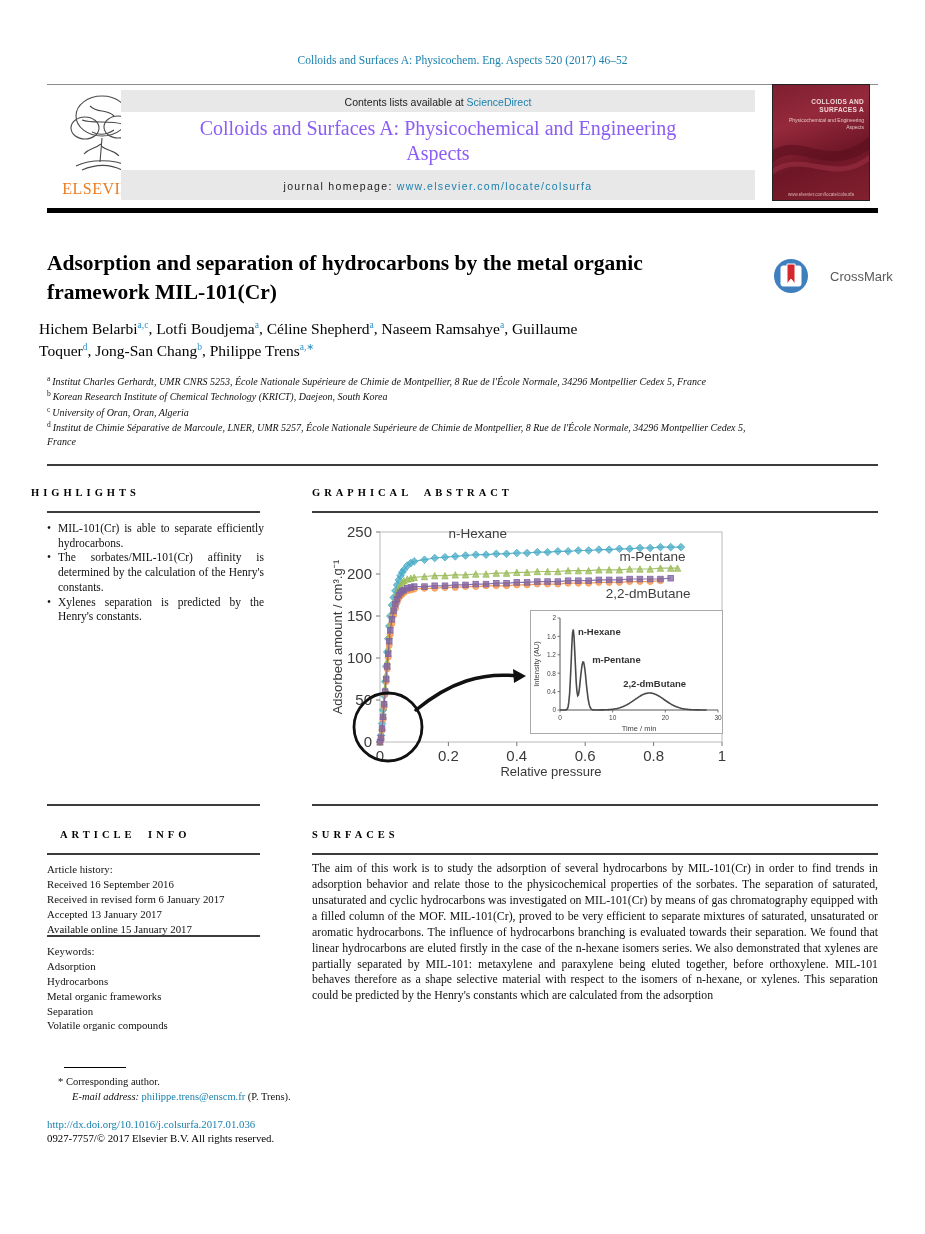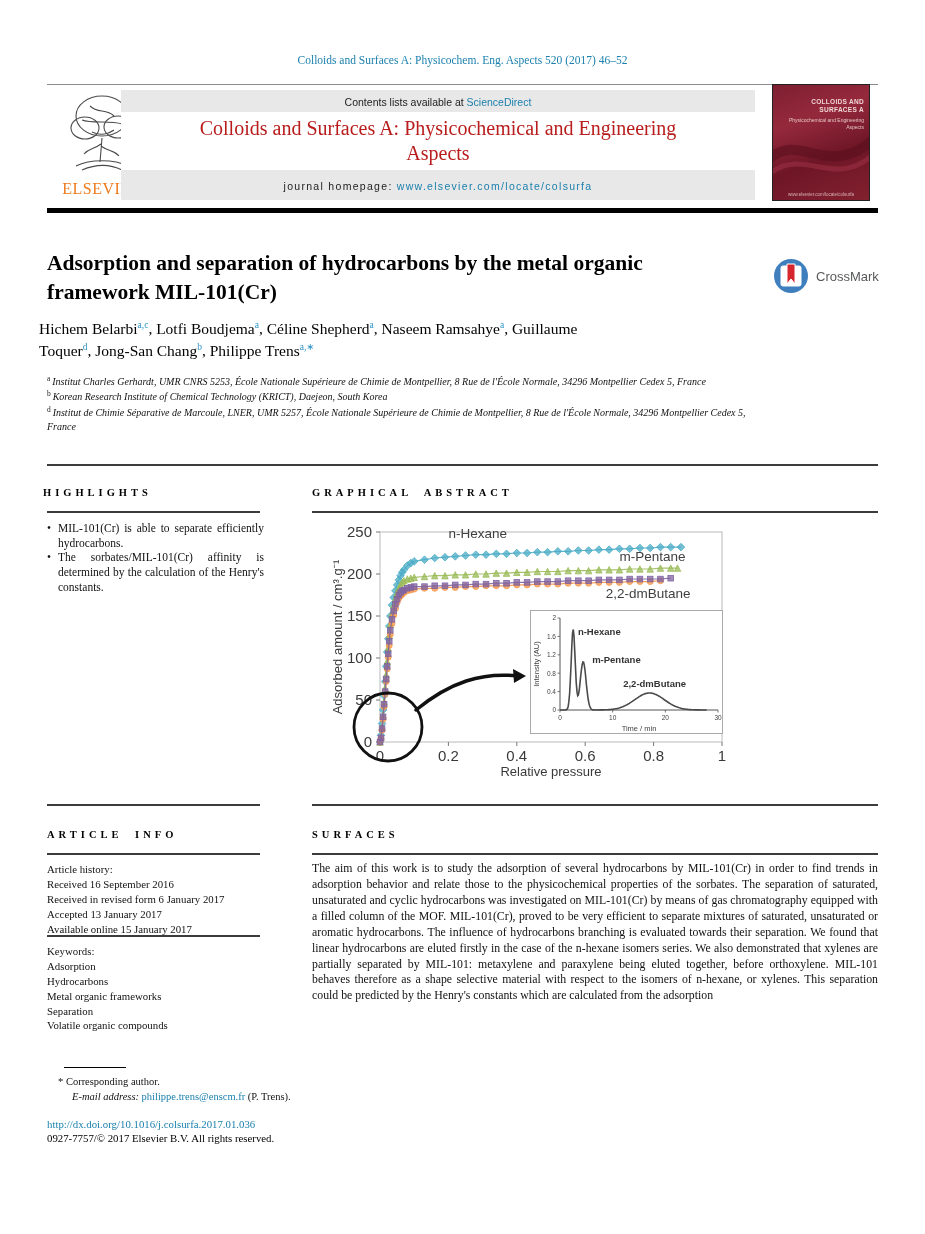--- a/index.html
+++ b/index.html
@@ -10,34 +10,34 @@
   #citation{position:absolute;top:54px;left:0;width:925px;text-align:center;font-size:11.5px;color:#1b80ad}
   #rule-top{left:47px;top:84px;width:831px;height:1px;background:#8c8c8c}
 
   #elsevier{position:absolute;left:44px;top:90px;width:116px;height:112px;text-align:center}
   #elsevier .pub{color:#ee7b1c;font-size:16px;letter-spacing:.5px;margin-top:-2px}
 
   #masthead-box{position:absolute;left:121px;top:90px;width:634px;height:110px;background:#e8e8e8;font-family:"Liberation Sans",sans-serif}
   .contents-line{height:22px;line-height:24px;text-align:center;font-size:10.5px;color:#222}
   .contents-line .link{color:#1b80ad}
   .mast-title-band{background:#fff;height:58px;display:flex;align-items:center;justify-content:center}
-  .mast-title{max-width:500px;margin:17px auto;text-align:center;font-family:"Liberation Serif",serif;font-size:20px;line-height:1.25;color:#b91c1c}
+  .mast-title{max-width:500px;margin:17px auto;text-align:center;font-family:"Liberation Serif",serif;font-size:20px;line-height:1.25;color:#8b5cf6}
   .homepage-line{height:20px;line-height:32px;text-align:center;font-size:10.5px;letter-spacing:1.3px;color:#222}
   .homepage-line .link{color:#1b80ad}
 
   #cover{position:absolute;left:772px;top:84px;width:96px;height:115px;border:1px solid #222;background:linear-gradient(160deg,#7d1f30 0%,#95293c 30%,#6e1626 62%,#82202f 100%);overflow:hidden;font-family:"Liberation Sans",sans-serif}
   #cover .cv-title{margin-top:13px;padding:0 5px;text-align:right;color:#f0d6d6;font-size:6.5px;font-weight:bold;letter-spacing:.3px;line-height:1.25}
   #cover .cv-sub{margin-top:3px;padding:0 5px;text-align:right;color:#e3c2c2;font-size:5px;line-height:1.3}
   #cover .cv-url{position:absolute;bottom:3px;width:100%;text-align:center;color:#d8b5b5;font-size:4.5px}
 
   #rule-thick{position:absolute;left:47px;top:208px;width:831px;height:5px;background:#000}
 
   #title{position:absolute;left:47px;top:249px;width:660px;font-size:21.5px;line-height:1.33;color:#000}
 
-  #crossmark{position:absolute;left:773px;top:258px;display:flex;align-items:center;gap:7px}
+  #crossmark{position:absolute;left:773px;top:258px;display:flex;align-items:center;gap:21px}
   #crossmark .cm-label{font-family:"Liberation Sans",sans-serif;font-size:13px;color:#58595b}
 
   #authors{position:absolute;left:39px;top:318px;width:560px;font-size:15.5px;line-height:1.45;color:#000}
   #authors sup{color:#2b93c6;font-size:9.5px}
 
   #affiliations{position:absolute;left:47px;top:374px;width:712px;font-size:10px;line-height:1.4;color:#111}
   .affil{font-style:italic}
   .affil sup{font-style:normal;font-size:7.5px;color:#222}
 
   .section-header{position:absolute;font-size:10.5px;font-weight:bold;letter-spacing:4px;word-spacing:6px;color:#000}
@@ -115,33 +115,35 @@
     <rect x="7.5" y="7.5" width="21" height="21" rx="3" fill="#fff"></rect>
     <path d="M14 6 h8 v20 l-4 -5 l-4 5 z" fill="#d6272e" stroke="#fff" stroke-width="1"></path>
   </svg>
   <span class="cm-label">CrossMark</span>
 </div>
 
 <div id="authors"><span>Hichem Belarbi</span><sup>a,c</sup>, <span>Lotfi Boudjema</span><sup>a</sup>, <span>Céline Shepherd</span><sup>a</sup>, <span>Naseem Ramsahye</span><sup>a</sup>, <span>Guillaume Toquer</span><sup>d</sup>, <span>Jong-San Chang</span><sup>b</sup>, <span>Philippe Trens</span><sup>a,∗</sup></div>
 <div id="affiliations">
     <div class="affil"><sup>a </sup><span>Institut Charles Gerhardt, UMR CNRS 5253, École Nationale Supérieure de Chimie de Montpellier, 8 Rue de l'École Normale, 34296 Montpellier Cedex 5, France</span></div>
     <div class="affil"><sup>b </sup><span>Korean Research Institute of Chemical Technology (KRICT), Daejeon, South Korea</span></div>
+    <div class="affil"><sup>c </sup><span>University of Oran, Oran, Algeria</span></div>
     <div class="affil"><sup>d </sup><span>Institut de Chimie Séparative de Marcoule, LNER, UMR 5257, École Nationale Supérieure de Chimie de Montpellier, 8 Rue de l'École Normale, 34296 Montpellier Cedex 5, France</span></div>
   </div>
 
 <div class="rule" style="left:47px;top:464px;width:831px;height:2px"></div>
 
-<div class="section-header" style="left:43px;top:487px">HIGHLIGHTS</div>
+<div class="section-header" style="left:31px;top:487px">HIGHLIGHTS</div>
 <div class="section-header" style="left:312px;top:487px">GRAPHICAL ABSTRACT</div>
 <div class="rule" style="left:47px;top:511px;width:213px;height:2px"></div>
 <div class="rule" style="left:312px;top:511px;width:566px;height:2px"></div>
 
 <div id="highlights-list">
     <div class="hl-item">MIL-101(Cr) is able to separate efficiently hydrocarbons.</div>
     <div class="hl-item">The sorbates/MIL-101(Cr) affinity is determined by the calculation of the Henry's constants.</div>
+    <div class="hl-item">Xylenes separation is predicted by the Henry's constants.</div>
   </div>
 
 <div id="chart-wrap">
   <svg id="main-chart" width="408" height="276" viewBox="0 0 408 276">
       <rect x="50" y="14" width="342" height="210" fill="#fff" stroke="#b9b9b9" stroke-width="1"></rect>
       <line x1="46" y1="224" x2="50" y2="224" stroke="#777" stroke-width="1"></line>
       <text x="42" y="229" text-anchor="end" class="tick-lg">0</text>
       <line x1="46" y1="182" x2="50" y2="182" stroke="#777" stroke-width="1"></line>
       <text x="42" y="187" text-anchor="end" class="tick-lg">50</text>
       <line x1="46" y1="140" x2="50" y2="140" stroke="#777" stroke-width="1"></line>
@@ -395,21 +397,21 @@
         <text x="47.906666666666666" y="25.47999999999999" class="inset-label">n-Hexane</text>
         <text x="62.126666666666665" y="52.62" class="inset-label">m-Pentane</text>
         <text x="93.2" y="77" class="inset-label">2,2-dmButane</text>
       </g>
     </svg>
 </div>
 
 <div class="rule" style="left:47px;top:804px;width:213px;height:2px"></div>
 <div class="rule" style="left:312px;top:804px;width:566px;height:2px"></div>
 
-<div class="section-header" style="left:47px;top:829px">ARTICLE INFO</div>
+<div class="section-header" style="left:60px;top:829px">ARTICLE INFO</div>
 <div class="section-header" style="left:312px;top:829px">SURFACES</div>
 <div class="rule" style="left:47px;top:853px;width:213px;height:2px"></div>
 <div class="rule" style="left:312px;top:853px;width:566px;height:2px"></div>
 
 <div class="info-block" style="left:47px;top:862px;width:240px">
   <div class="info-label">Article history:</div>
   <div id="history-list">
       <div class="info-line">Received 16 September 2016</div>
       <div class="info-line">Received in revised form 6 January 2017</div>
       <div class="info-line">Accepted 13 January 2017</div>

